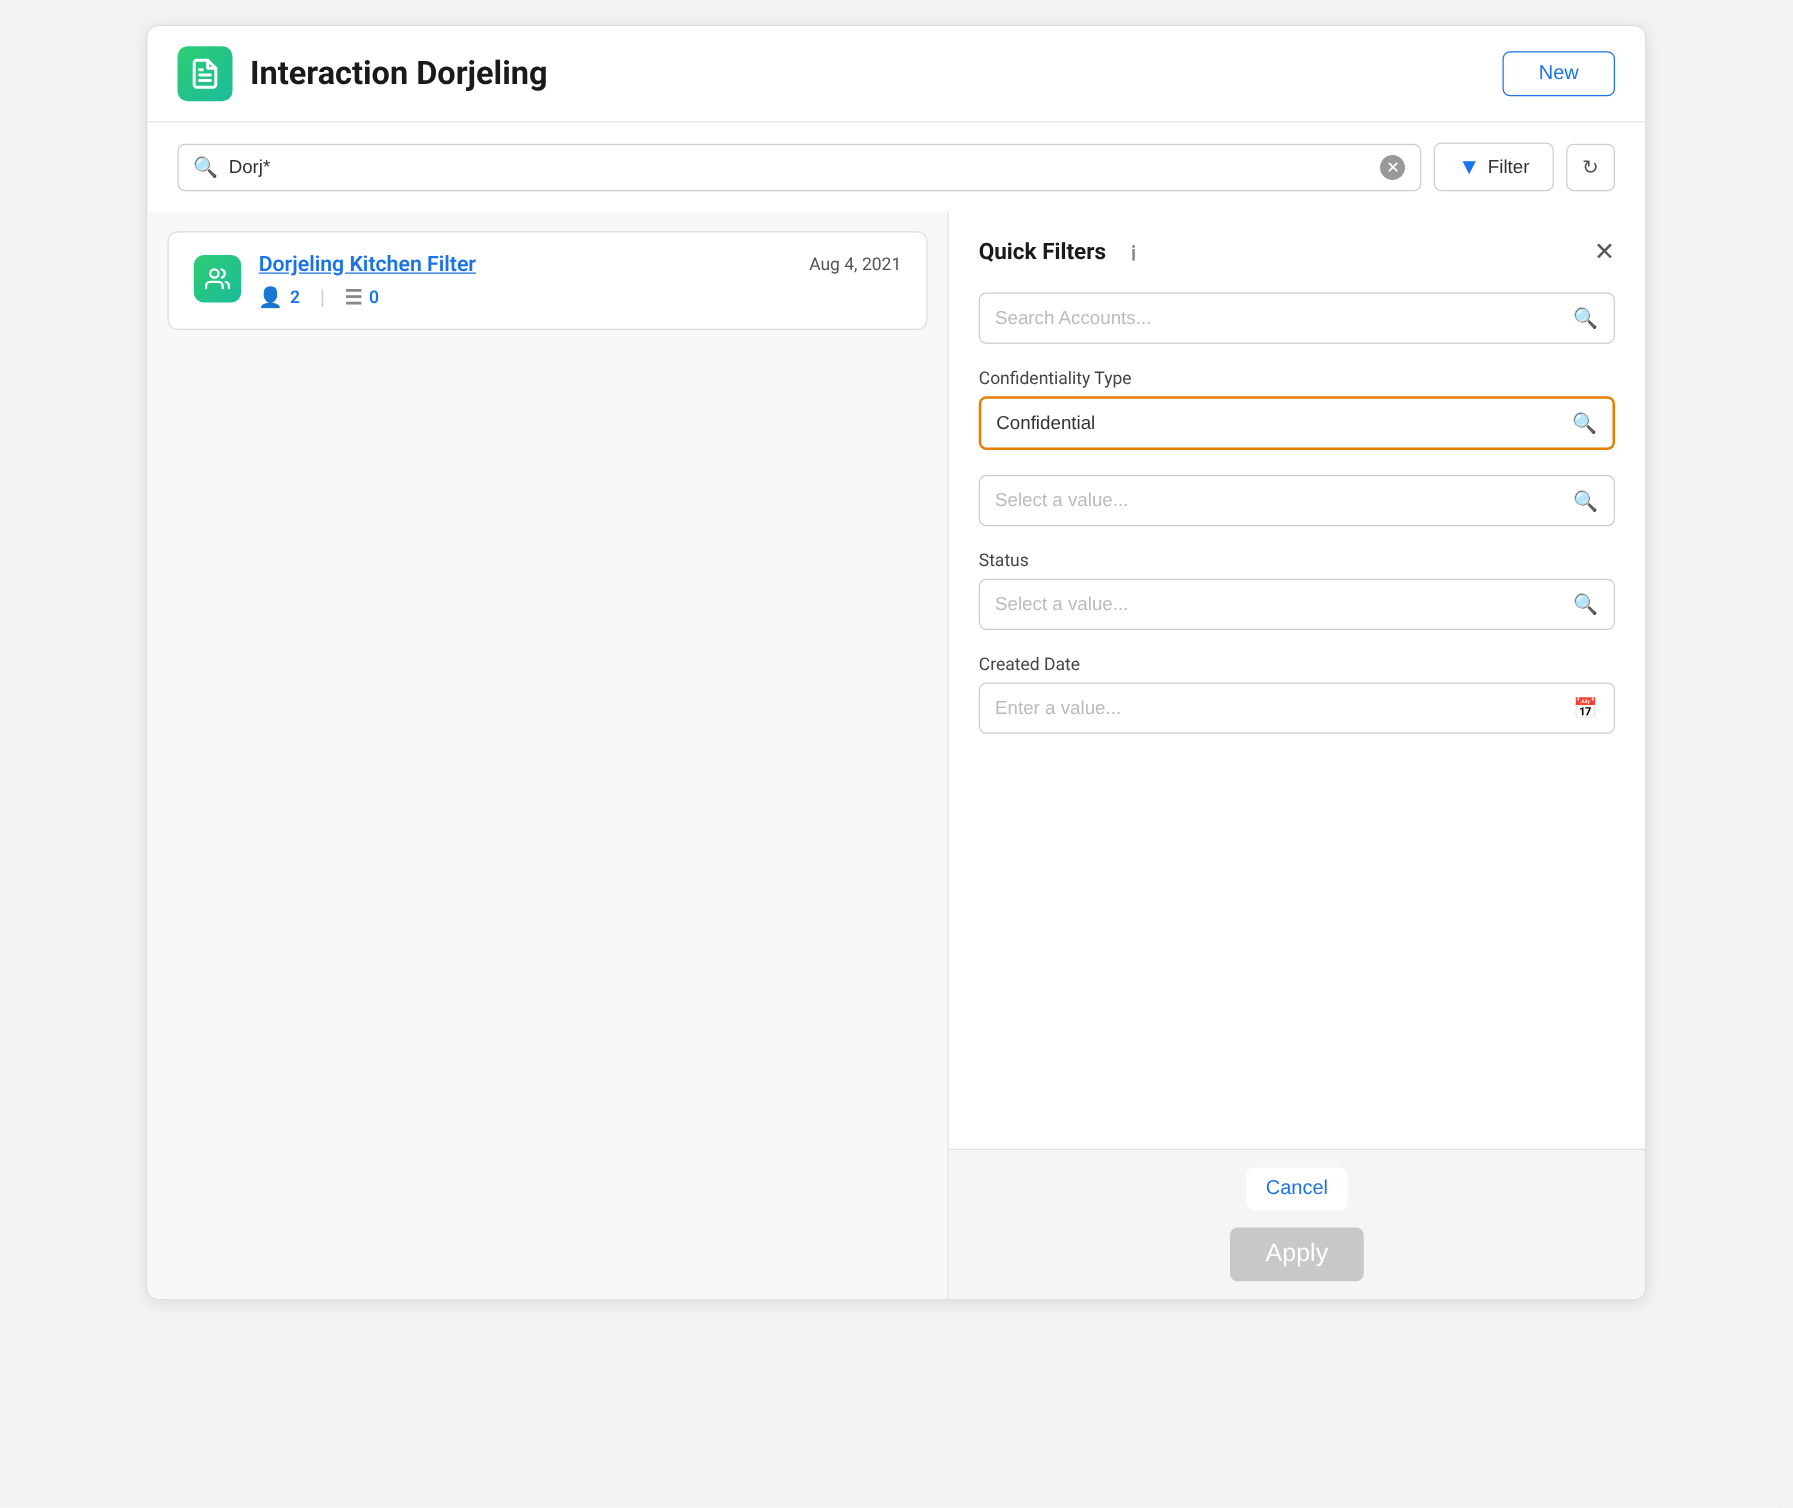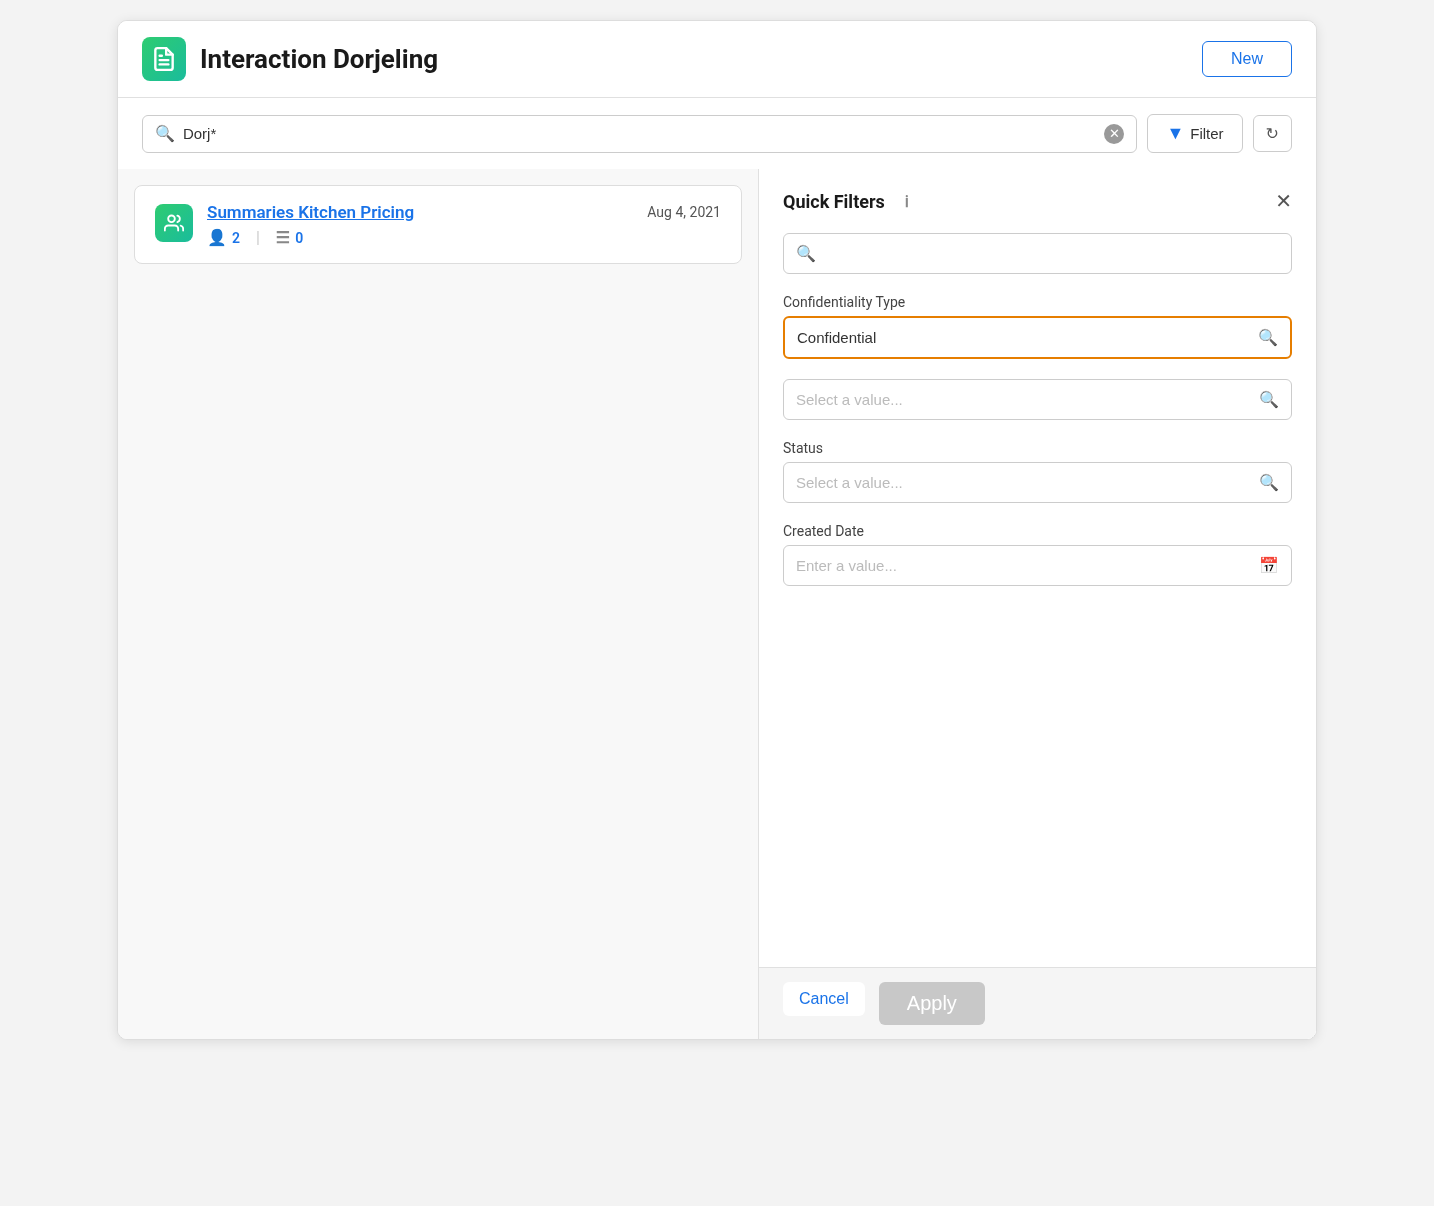--- a/index.html
+++ b/index.html
@@ -282,22 +282,23 @@
 
     .filters-footer {
       position: absolute;
       bottom: 0;
       left: 0;
       right: 0;
       background: #f5f5f5;
       border-top: 1px solid #e0e0e0;
       padding: 14px 24px;
       display: flex;
-      align-items: flex-start;
+      align-items: center;
       gap: 14px;
+      flex-direction: column;
     }
     .cancel-btn {
       background: #fff;
       border: none;
       color: #1a73e8;
       font-size: 16px;
       font-weight: 500;
       cursor: pointer;
       padding: 8px 16px;
       border-radius: 6px;
@@ -354,21 +355,21 @@
         <div class="card-icon">
           <svg width="20" height="20" viewBox="0 0 24 24" fill="none" stroke="white" stroke-width="2.2" stroke-linecap="round" stroke-linejoin="round">
             <path d="M17 21v-2a4 4 0 0 0-4-4H5a4 4 0 0 0-4 4v2"></path>
             <circle cx="9" cy="7" r="4"></circle>
             <path d="M23 21v-2a4 4 0 0 0-3-3.87"></path>
             <path d="M16 3.13a4 4 0 0 1 0 7.75"></path>
           </svg>
         </div>
         <div class="card-body">
           <div class="card-title-row">
-            <span class="card-title">Summaries Kitchen Pricing</span>
+            <span class="card-title">Dorjeling Kitchen Filter</span>
             <span class="card-date">Aug 4, 2021</span>
           </div>
           <div class="card-meta">
             <div class="meta-item">
               <span class="meta-icon">👤</span>
               <span>2</span>
             </div>
             <span class="meta-divider">|</span>
             <div class="meta-item">
               <span class="meta-icon">☰</span>
@@ -383,20 +384,21 @@
       <div class="filters-header">
         <div class="filters-title">
           <span>Quick Filters</span>
           <span class="info-icon">ℹ</span>
         </div>
         <button class="close-btn">✕</button>
       </div>
 
       <div class="filter-field">
         <div class="filter-input-wrap">
+          <input type="text" placeholder="Search Accounts..." style="">
           <span class="filter-search-icon">🔍</span>
         </div>
       </div>
 
       <div class="filter-field">
         <div class="filter-label">Confidentiality Type</div>
         <div class="filter-input-wrap active-field">
           <input type="text" value="Confidential" style="">
           <span class="filter-search-icon">🔍</span>
         </div>

